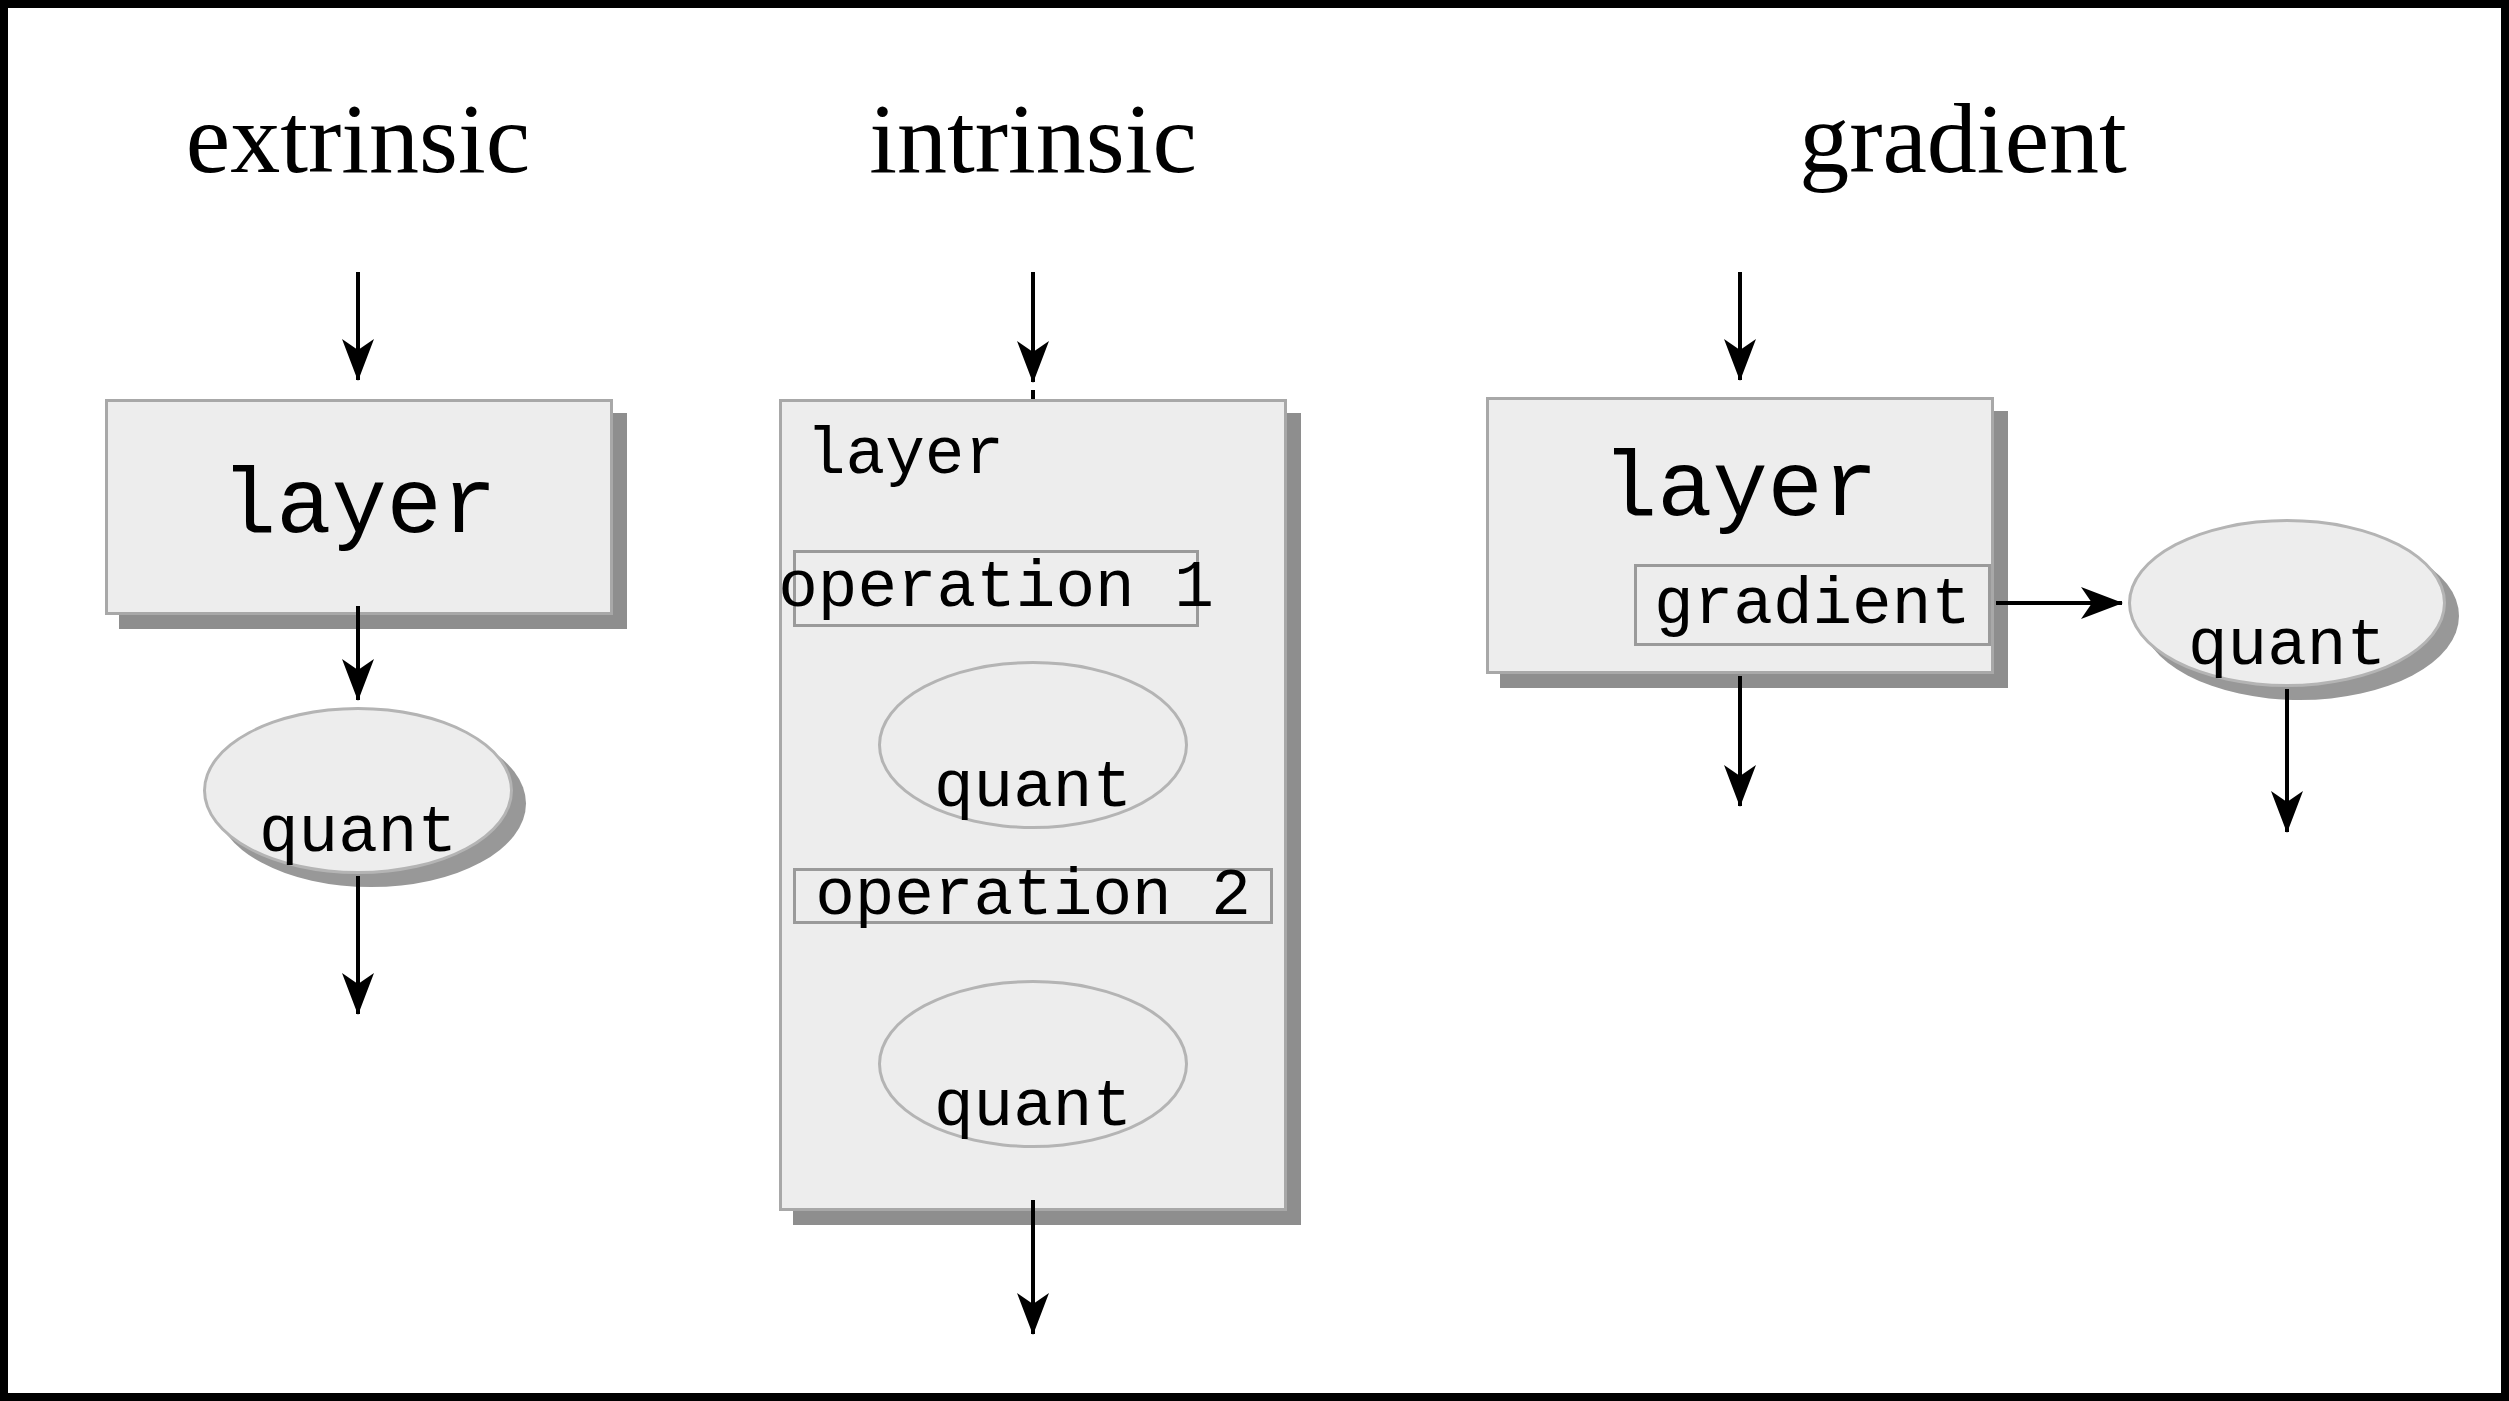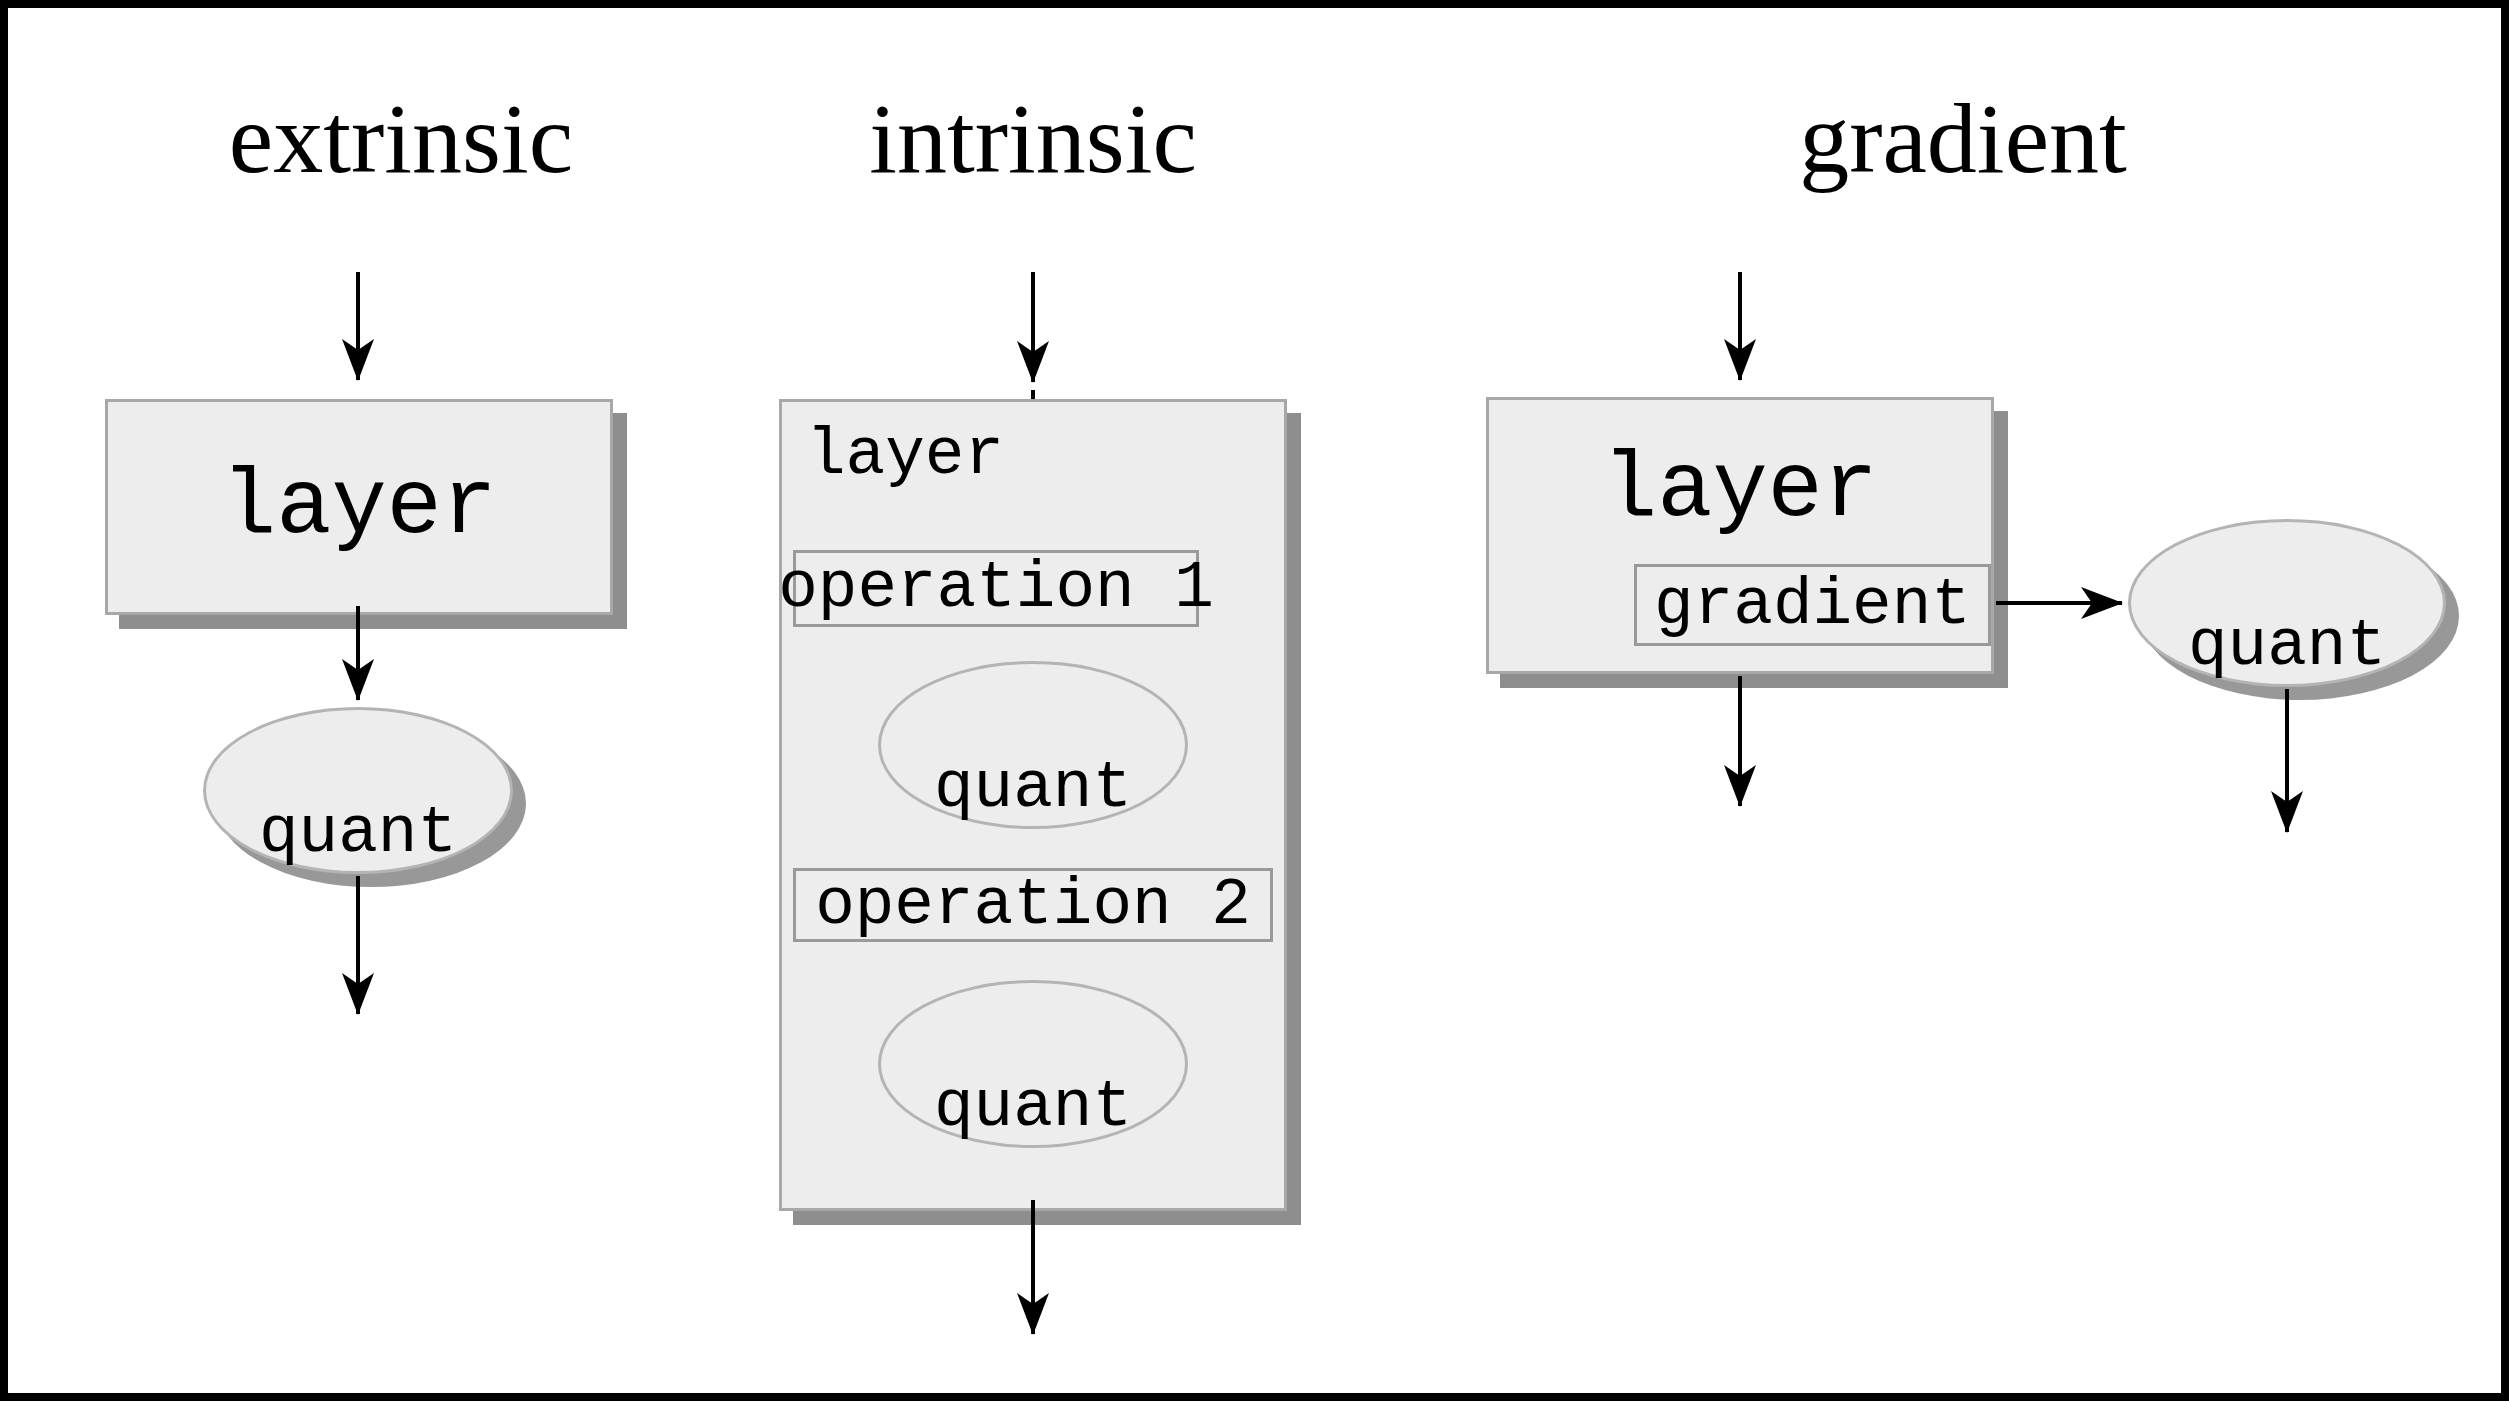--- a/index.html
+++ b/index.html
@@ -74,41 +74,41 @@
 <body>
 
 <div class="canvas">
 
   <svg class="overlay" id="layer-dash">
     <line x1="1025" y1="382" x2="1025" y2="1188" stroke="#000" stroke-width="4" stroke-dasharray="30 22"></line>
   </svg>
 
   <div class="layer-nodes">
 
-    <div class="title" style="left:350px;margin-left:43px;">extrinsic</div>
+    <div class="title" style="left:350px;">extrinsic</div>
     <div class="title" style="left:1025px;">intrinsic</div>
     <div class="title" style="left:1955px;">gradient</div>
 
     <div class="node-box" style="left:97px;top:380px;width:508px;height:216px;">
       <span class="big-label">layer</span>
     </div>
     <div class="ellipse shadowed" style="left:195px;top:699px;width:310px;height:167px;">
       <span class="small-label">quant</span>
     </div>
 
     <div class="node-box" style="left:771px;top:380px;width:508px;height:812px;justify-content:flex-start;align-items:flex-start;">
       <span class="small-label corner-label">layer</span>
     </div>
     <div class="inner-box" style="left:785px;top:542px;width:406px;height:77px;">
       <span class="small-label">operation 1</span>
     </div>
     <div class="ellipse" style="left:870px;top:653px;width:310px;height:168px;">
       <span class="small-label">quant</span>
     </div>
-    <div class="inner-box" style="left:785px;top:860px;width:480px;height:74px;">
+    <div class="inner-box" style="left:785px;top:860px;width:480px;height:56px;">
       <span class="small-label">operation 2</span>
     </div>
     <div class="ellipse" style="left:870px;top:972px;width:310px;height:168px;">
       <span class="small-label">quant</span>
     </div>
 
     <div class="node-box" style="left:1478px;top:378px;width:508px;height:277px;align-items:flex-start;">
       <span class="big-label" style="margin-top:38px;">layer</span>
     </div>
     <div class="inner-box" style="left:1626px;top:556px;width:357px;height:82px;">

